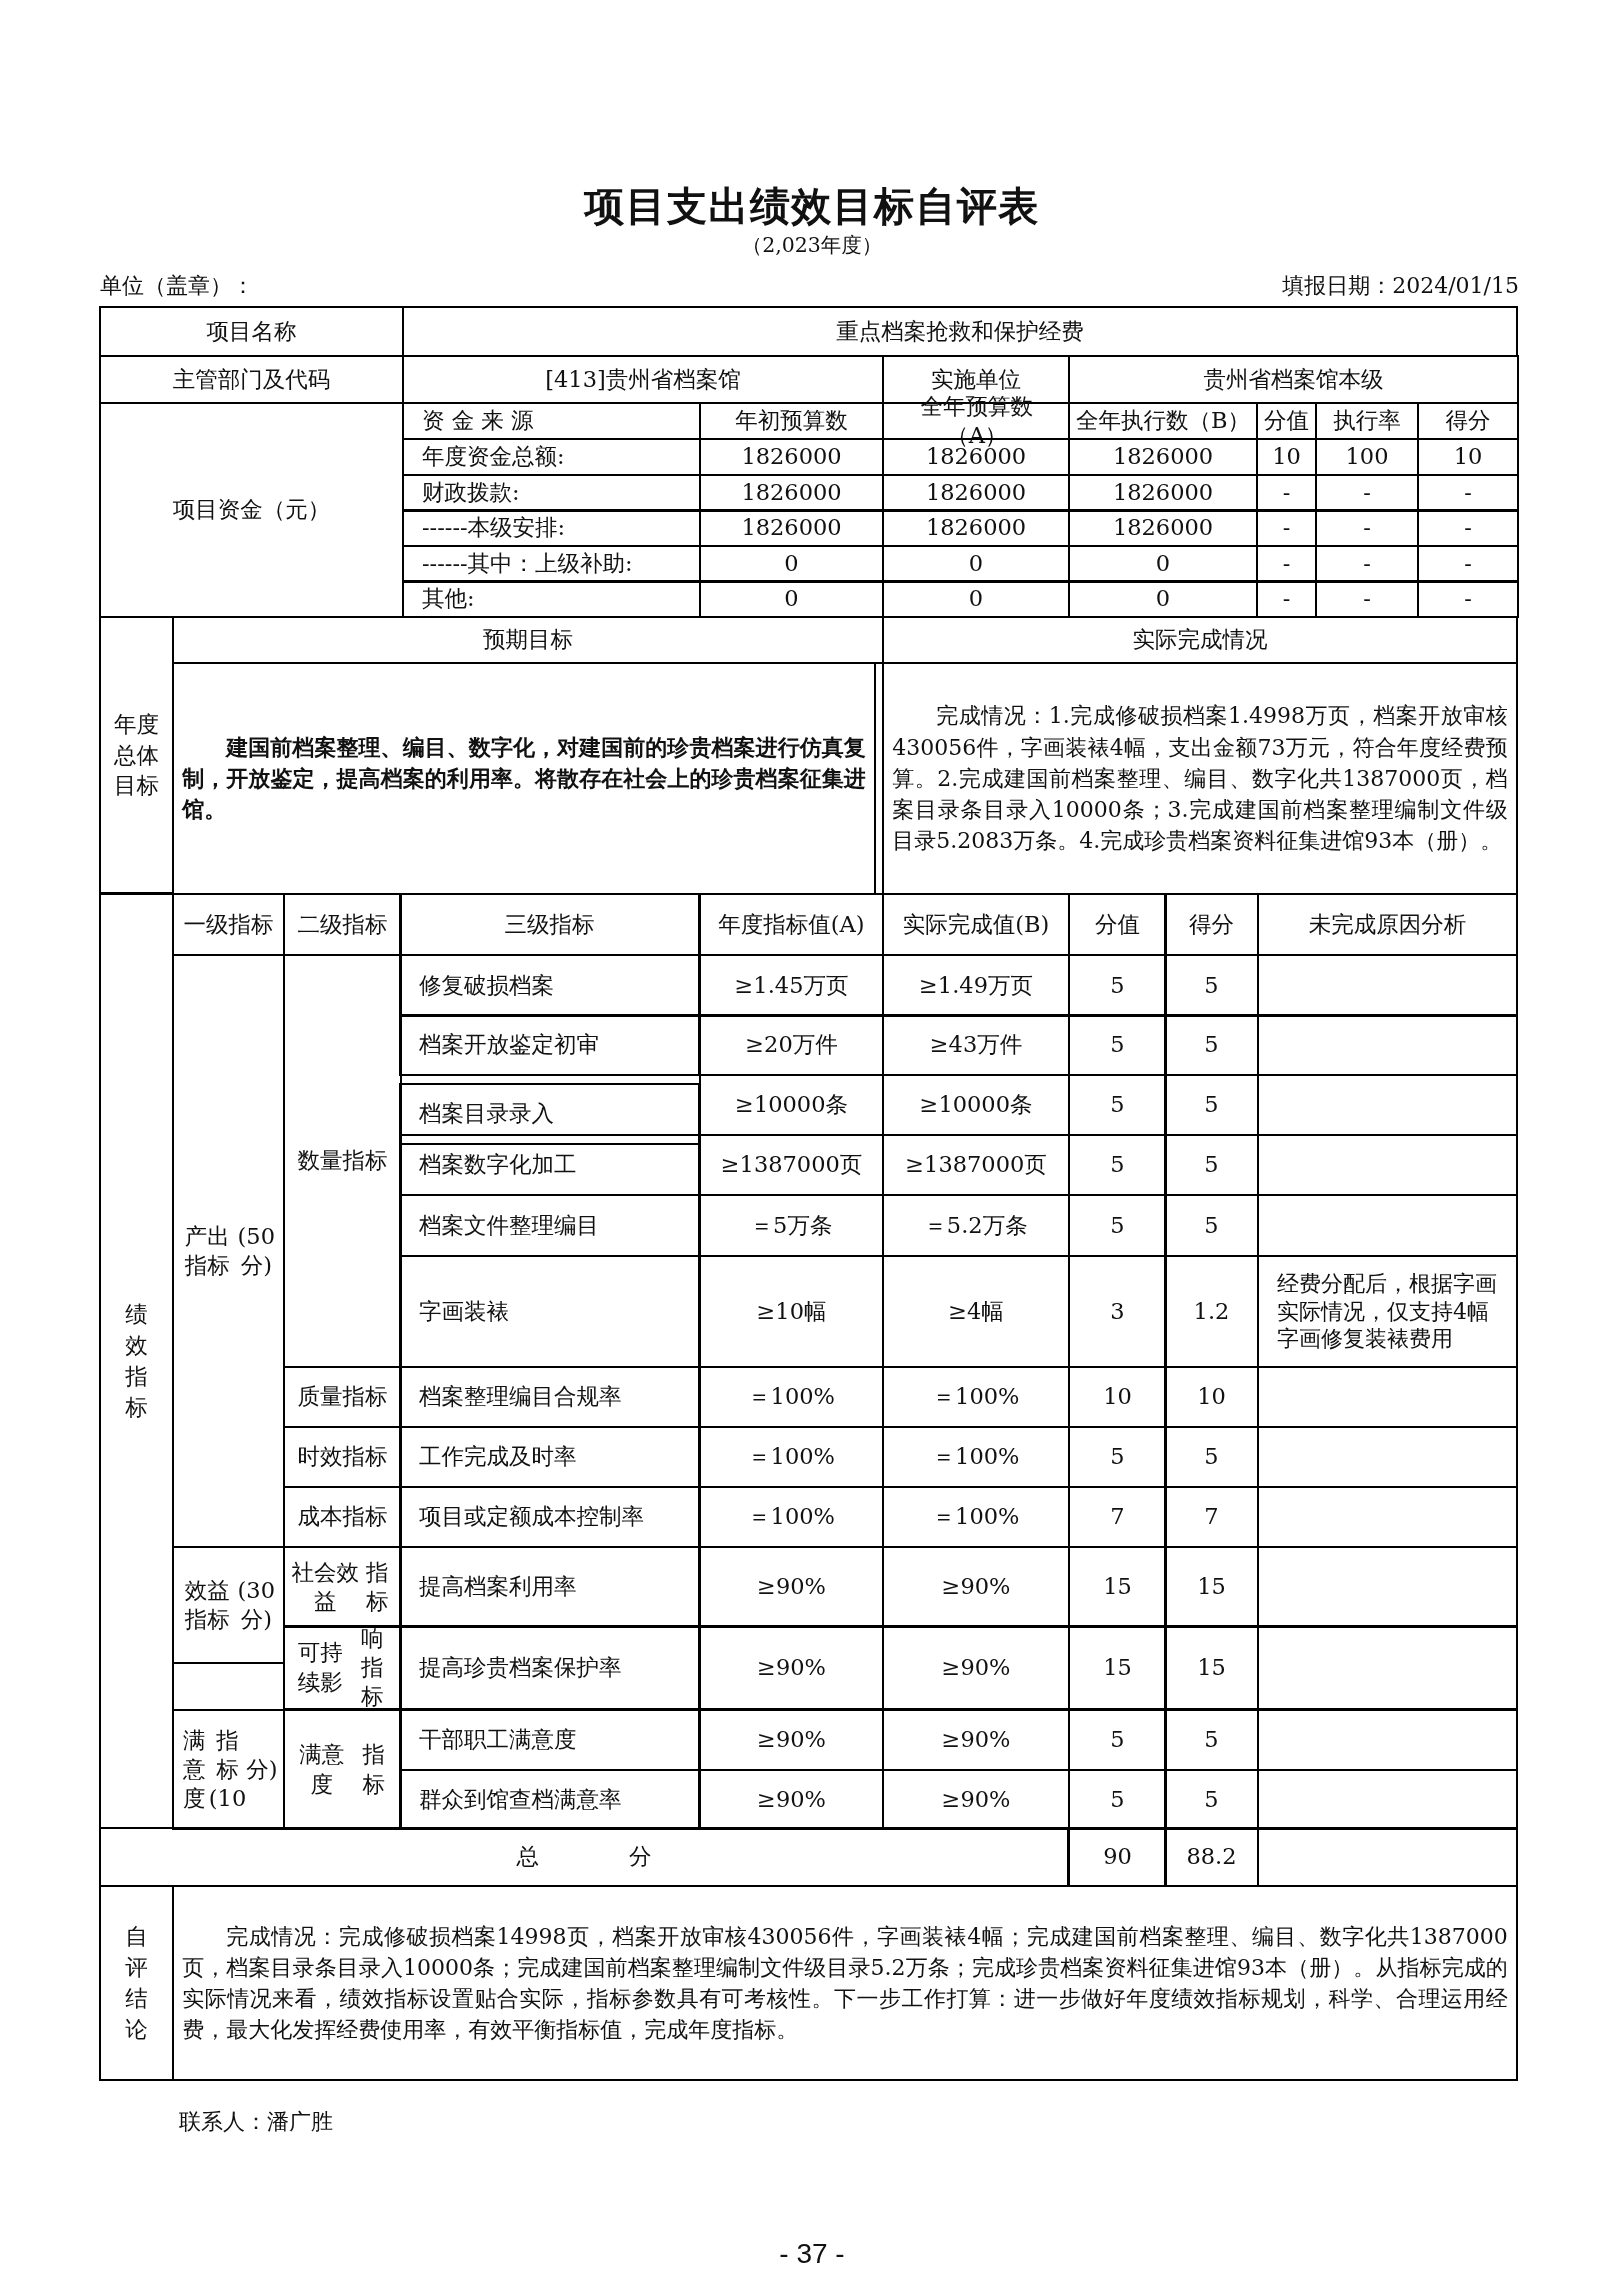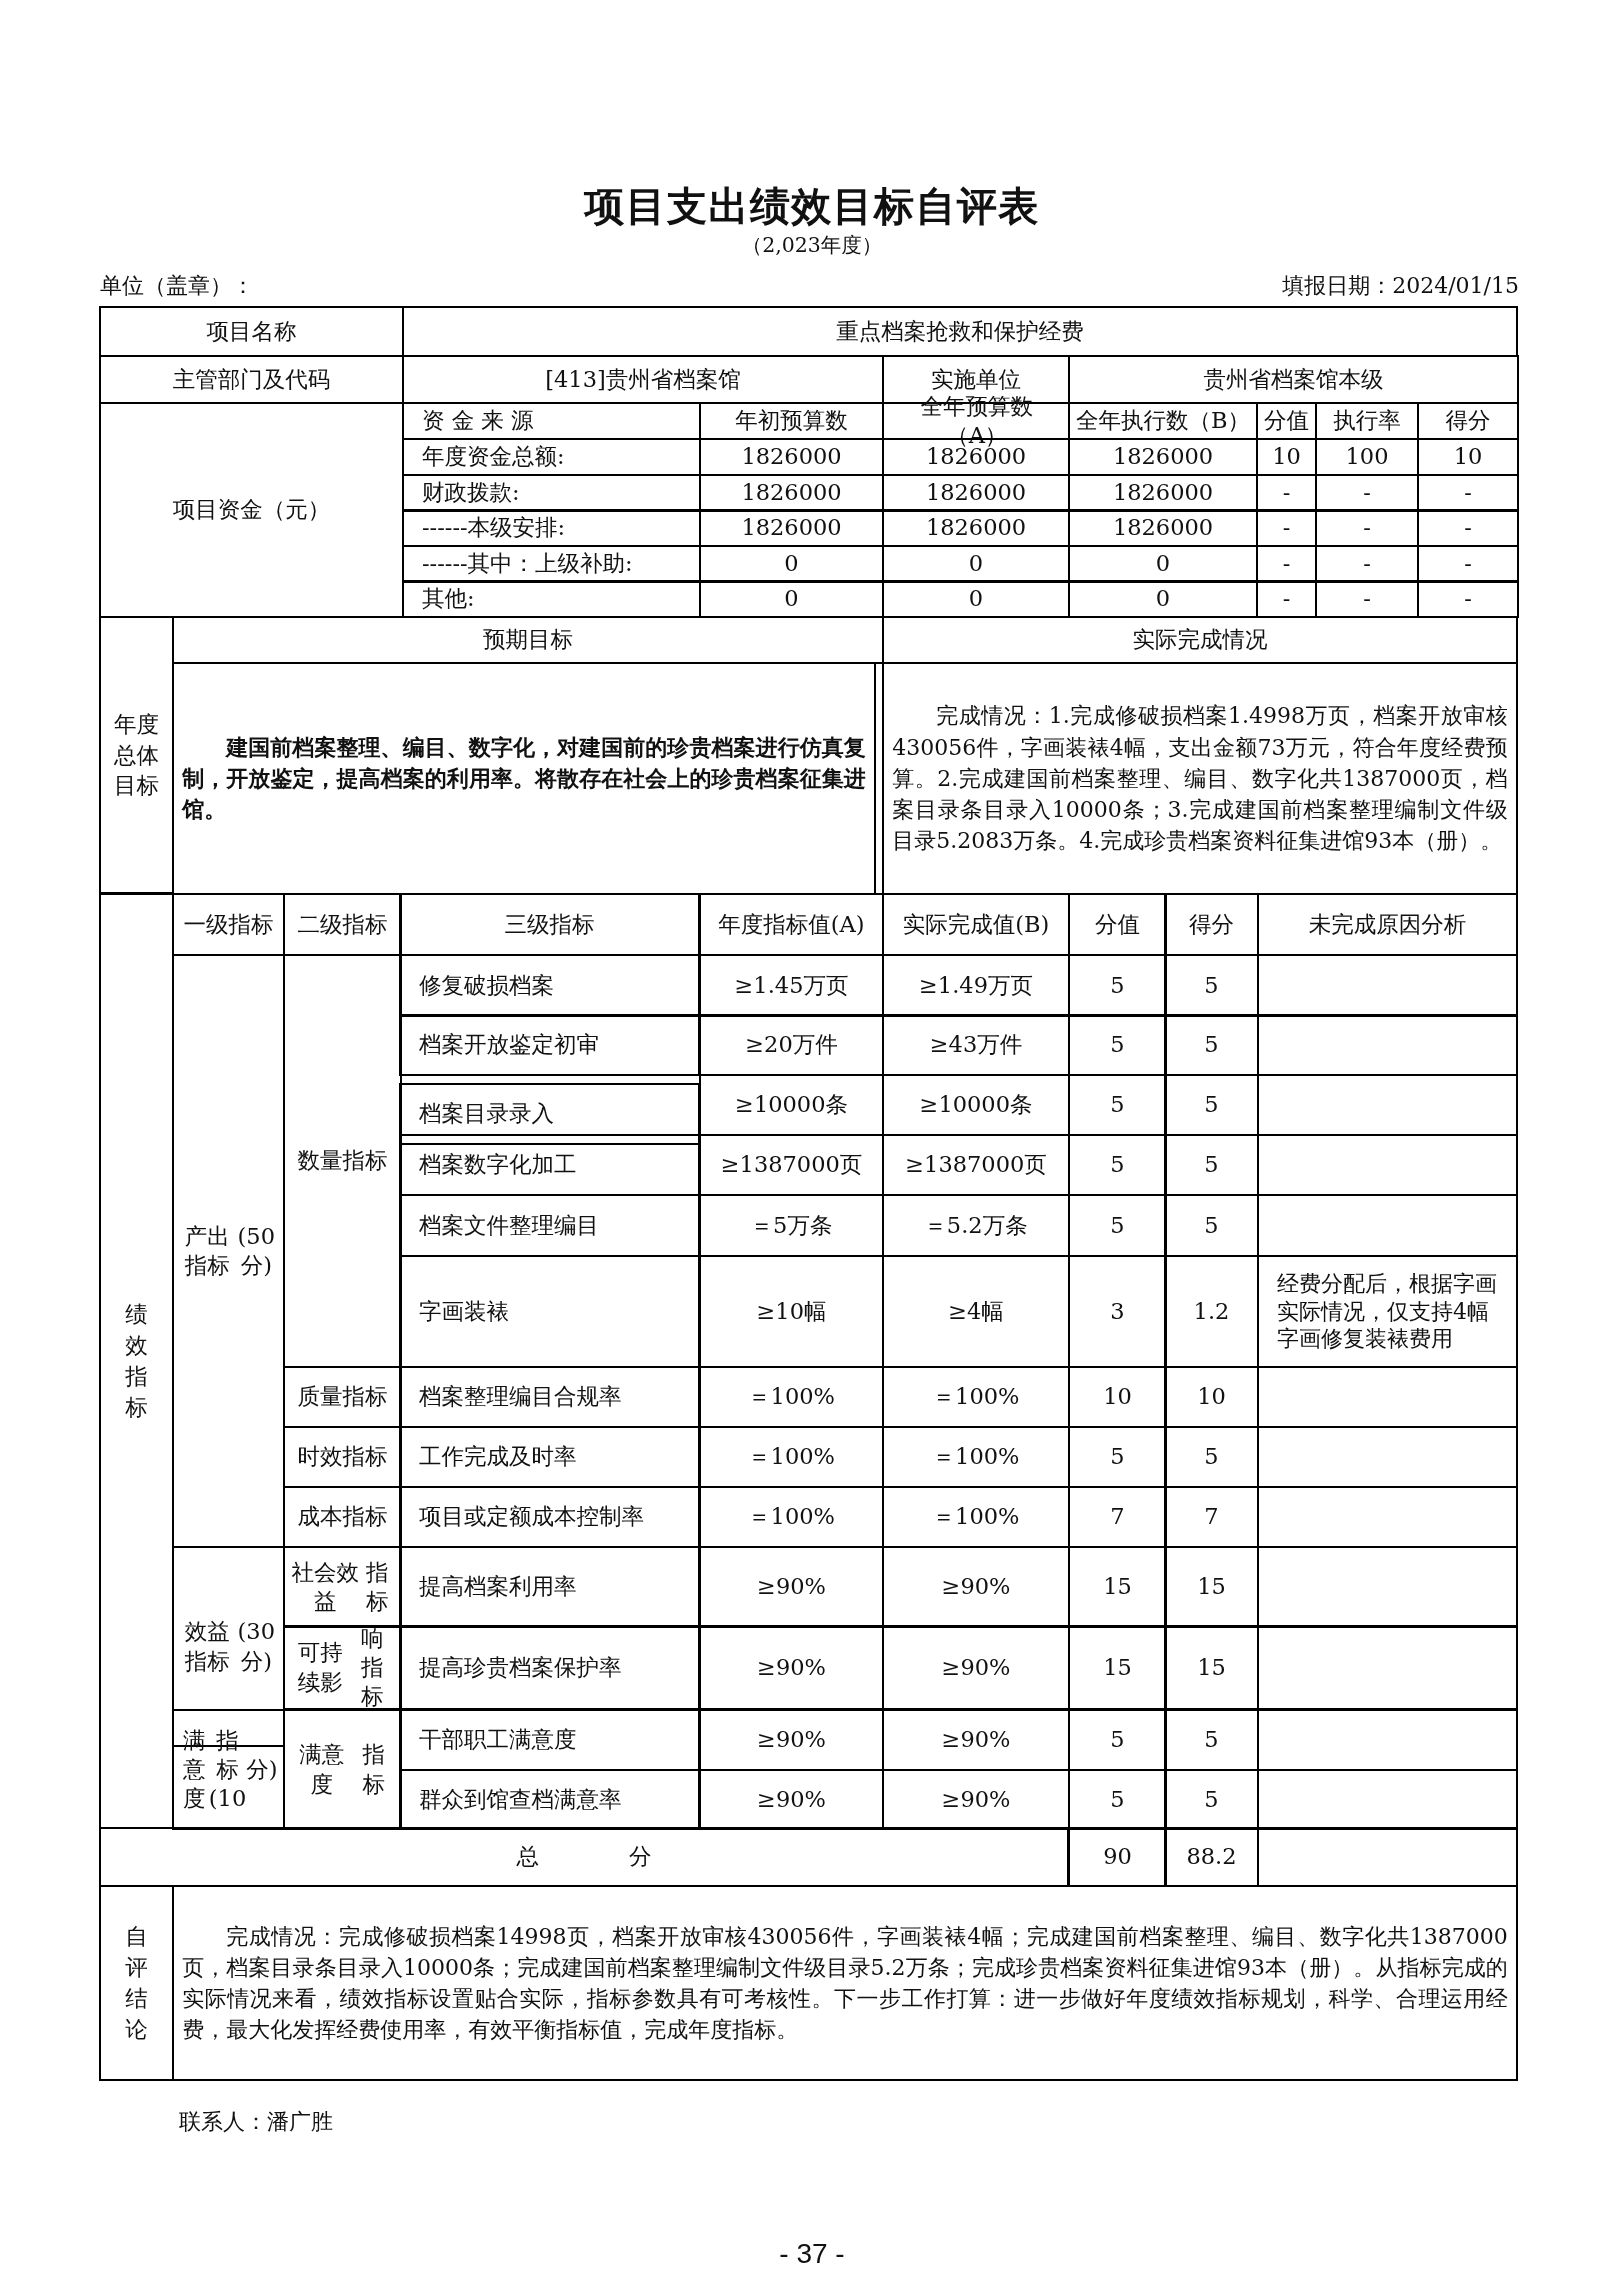--- a/index.html
+++ b/index.html
@@ -217,21 +217,21 @@
     <div class="cell" style="left: 1165px; top: 894px; width: 95px; height: 63px;">
       <span>得分</span>
     </div>
     <div class="cell" style="left: 1258px; top: 894px; width: 261px; height: 63px;">
       <span>未完成原因分析</span>
     </div>
     <div class="cell" style="left: 173px; top: 955px; width: 113px; height: 594px;">
       <span style="display:block">产出指标</span>
       <span style="display:block">(50分)</span>
     </div>
-    <div class="cell" style="left: 173px; top: 1547px; width: 113px; height: 201px;">
+    <div class="cell" style="left: 173px; top: 1547px; width: 113px; height: 118px;">
       <span style="display:block">效益指标</span>
       <span style="display:block">(30分)</span>
     </div>
     <div class="cell" style="left: 173px; top: 1710px; width: 113px; height: 121px;">
       <span style="display:block">满意度</span>
       <span style="display:block">指标(10</span>
       <span style="display:block">分)</span>
     </div>
     <div class="cell" style="left: 284px; top: 955px; width: 119px; height: 414px;">
       <span>数量指标</span>

